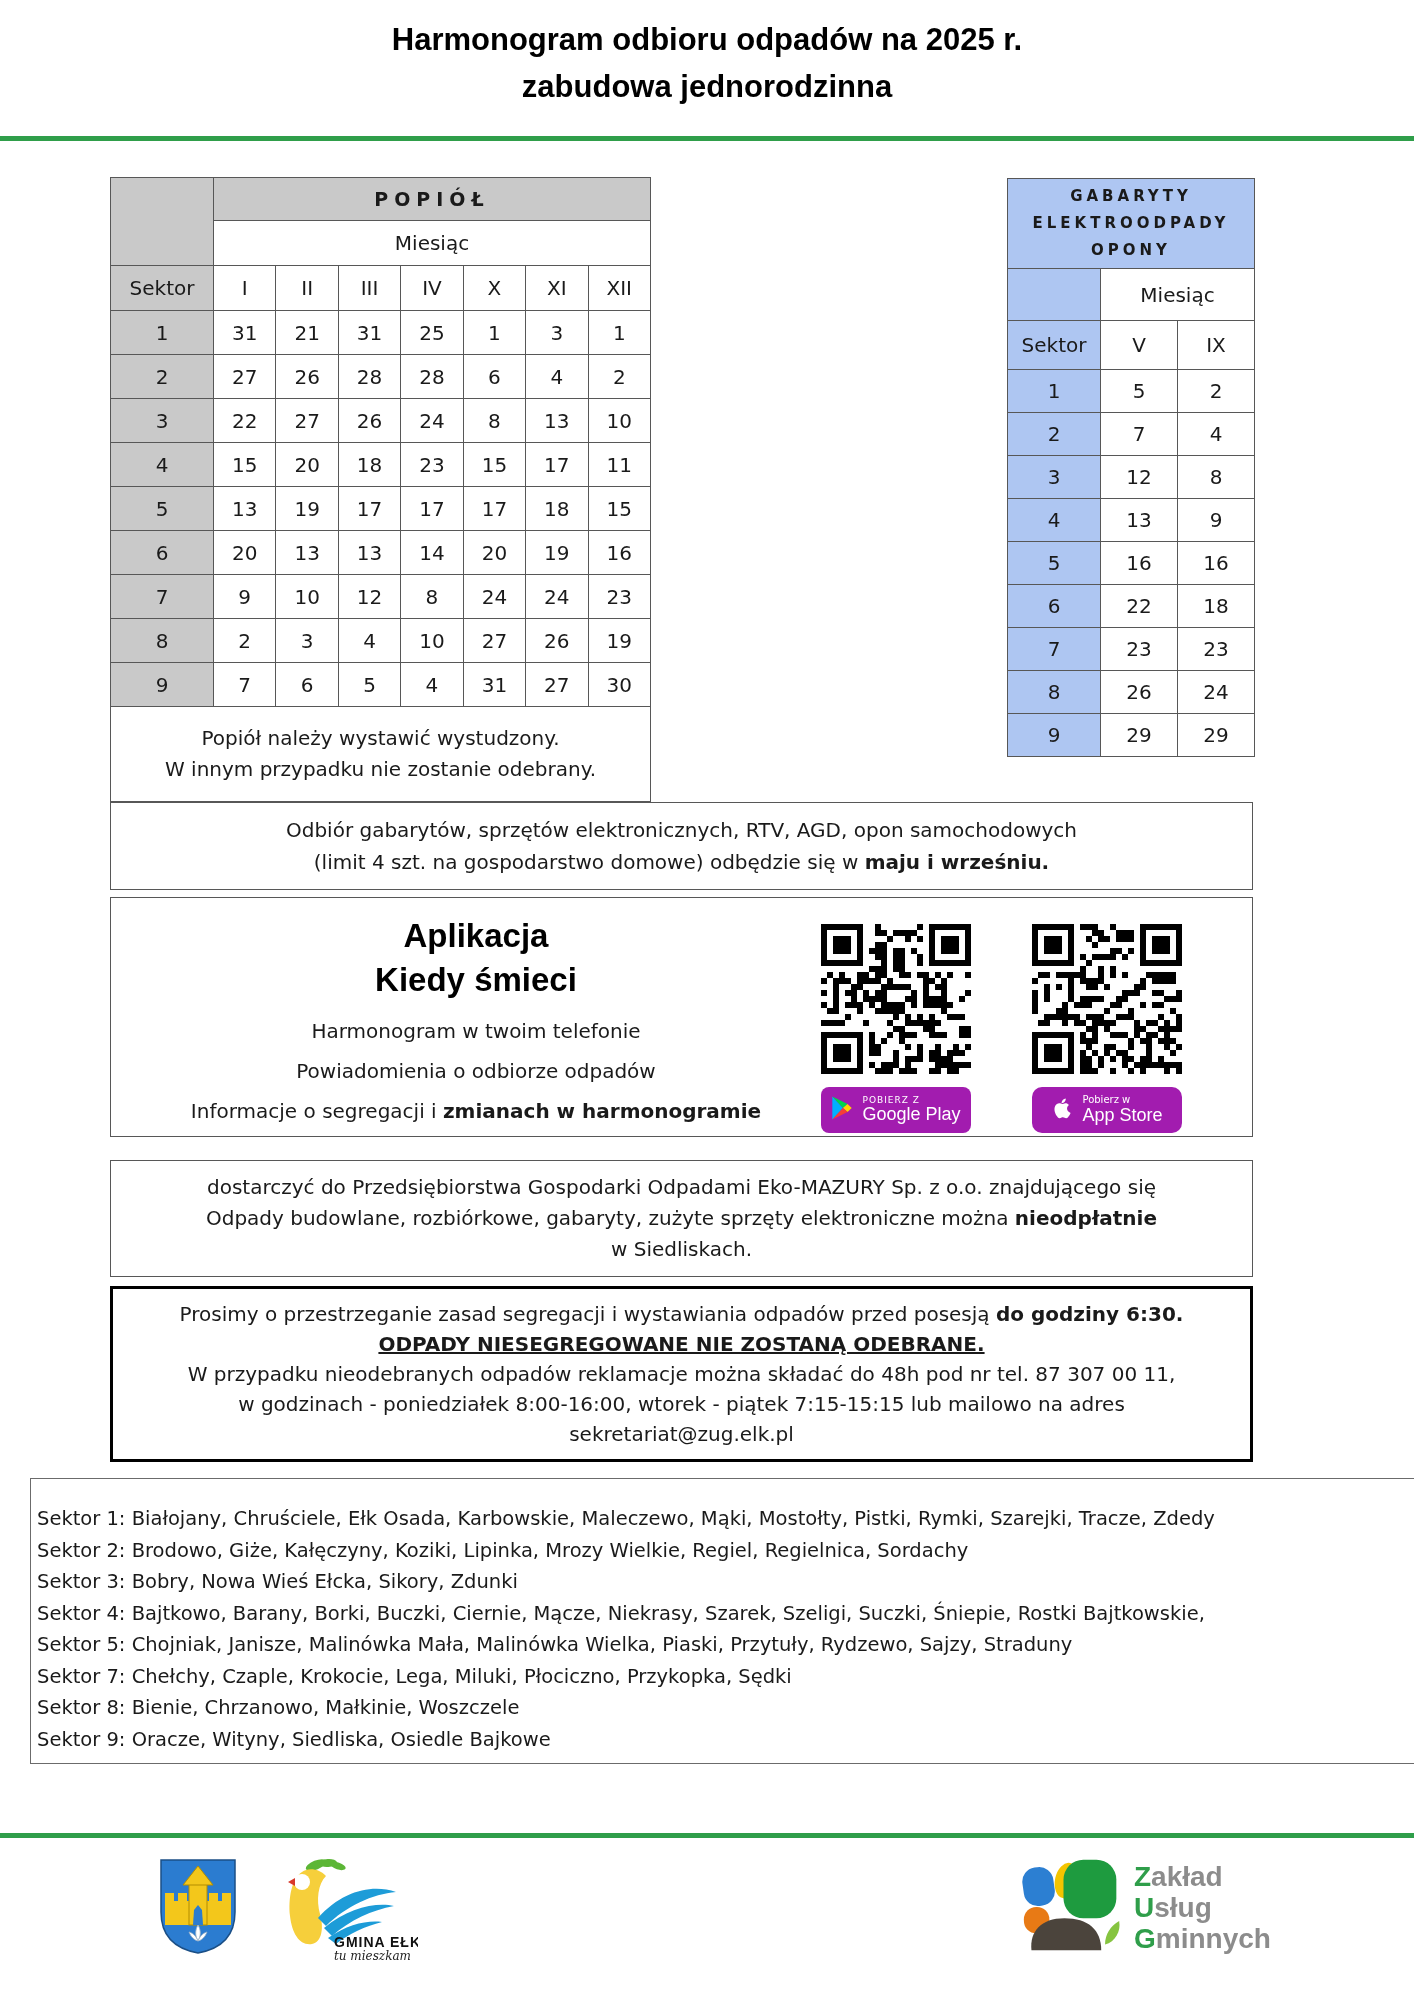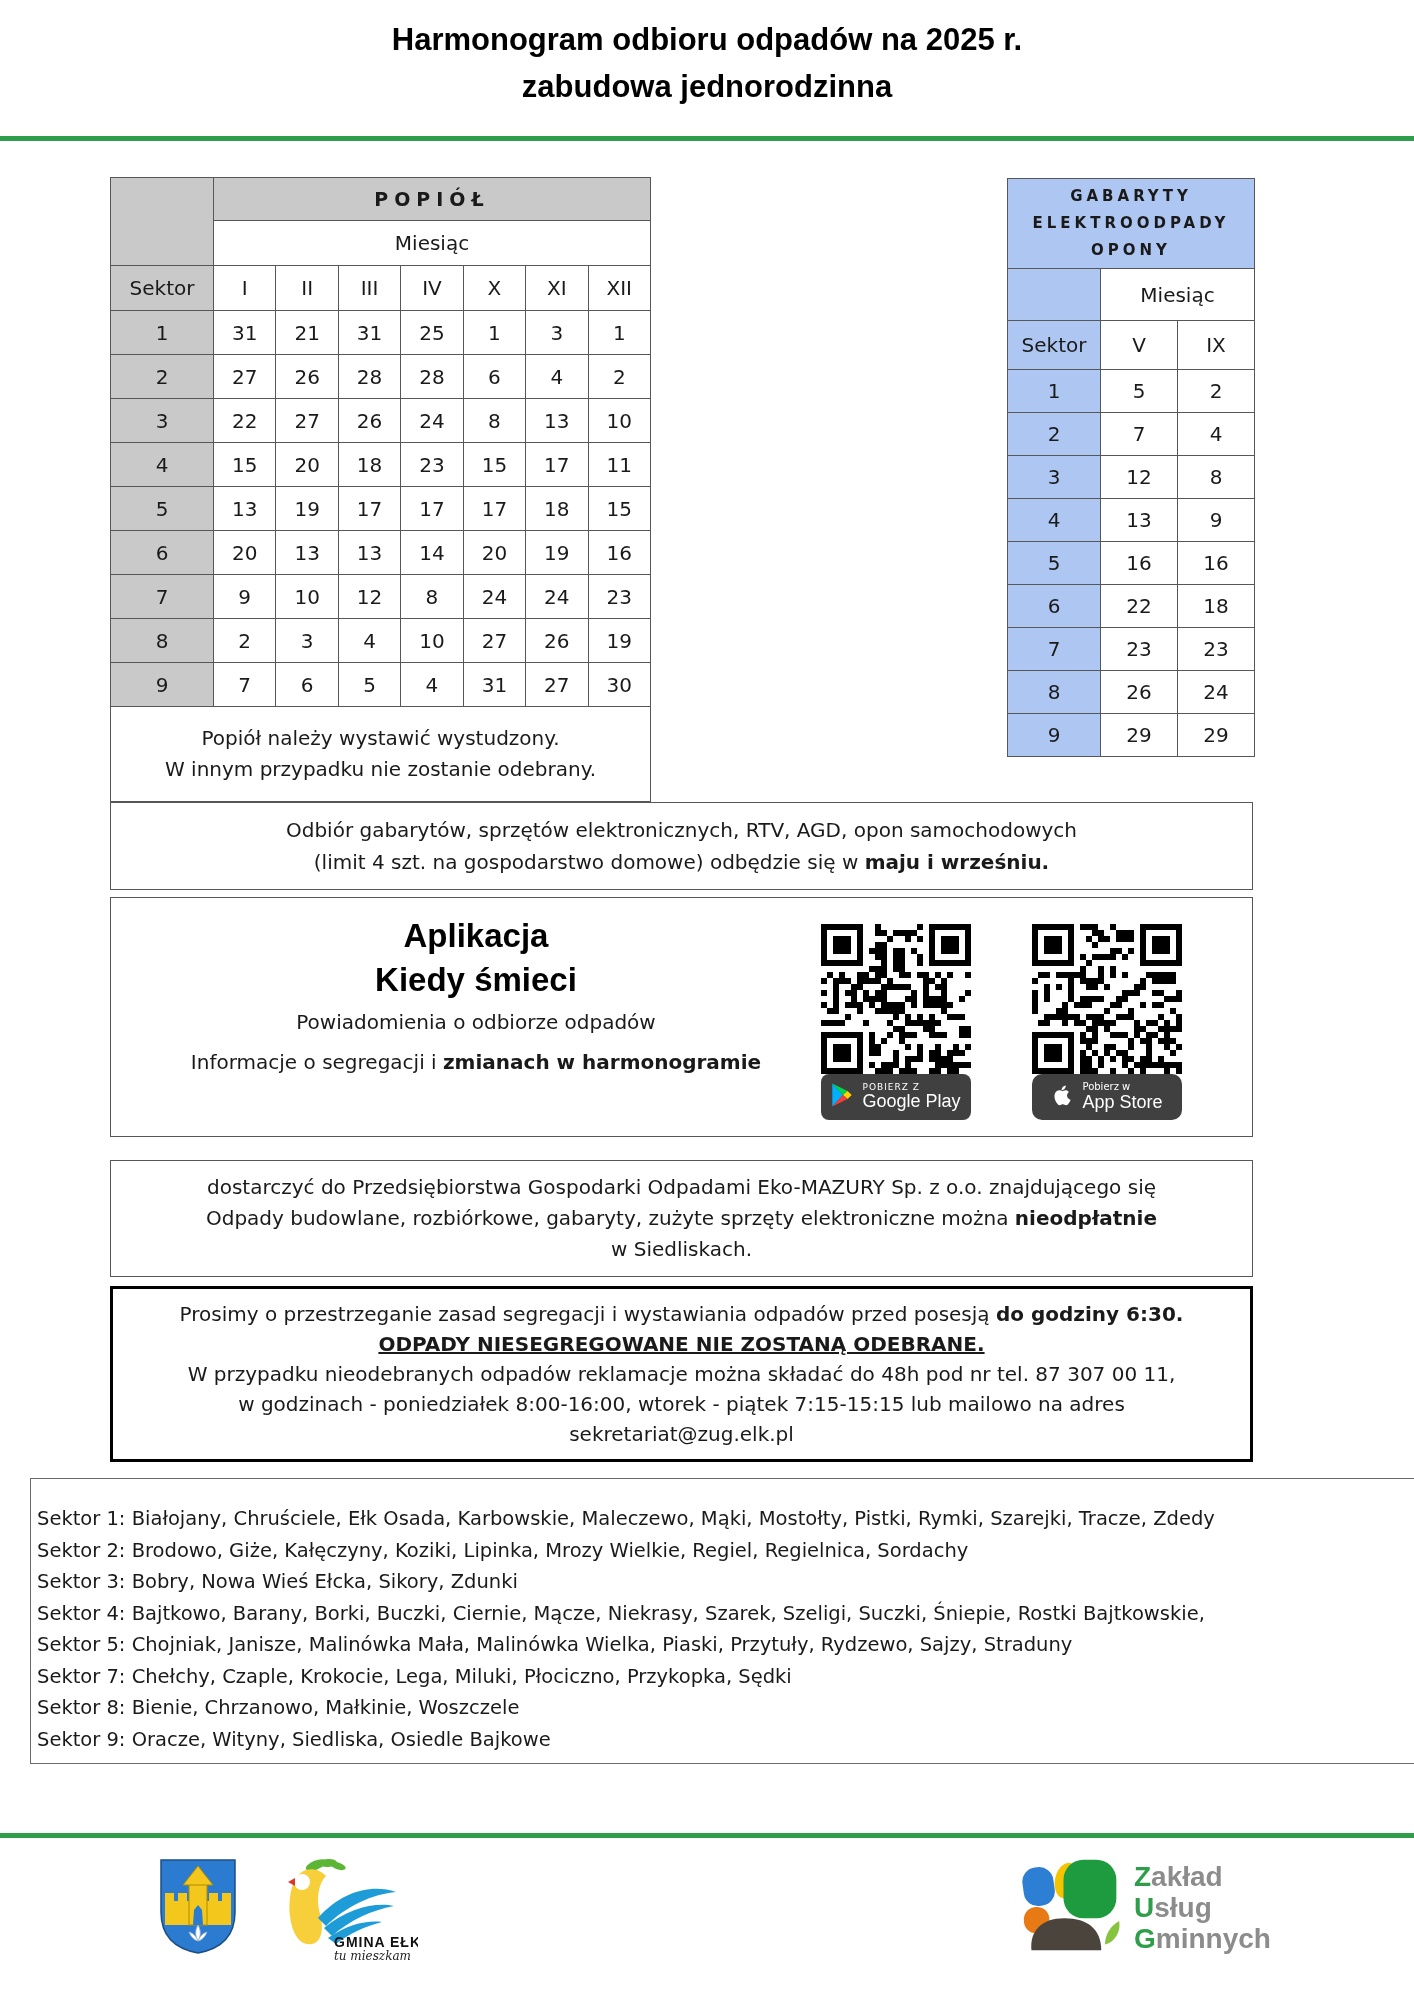--- a/index.html
+++ b/index.html
@@ -49,21 +49,21 @@
   .app-box{top:897px;height:240px;padding:0;}
   .app-left{position:absolute;left:20px;top:0;width:690px;text-align:center;}
   .app-title{margin-top:16px;font-family:"Liberation Sans",sans-serif;font-weight:bold;font-size:33px;line-height:44px;color:#000;}
   .app-feature{font-size:20px;line-height:40px;white-space:nowrap;}
   .app-feature.first{margin-top:9px;}
   .qr-stack{position:absolute;top:26px;width:150px;}
   .qr-stack.gp{left:710px;}
   .qr-stack.as{left:921px;}
   .qr{width:150px;height:150px;background:#fff;}
   .qr svg{width:150px;height:150px;display:block;}
-  .badge{width:150px;height:46px;background:#404040;border-radius:8px;color:#fff;
+  .badge{margin-top:13px;width:150px;height:46px;background:#a21caf;border-radius:8px;color:#fff;
          display:flex;align-items:center;justify-content:center;gap:9px;box-sizing:border-box;}
   .badge .txt{display:flex;flex-direction:column;align-items:flex-start;line-height:1.05;}
   .badge .b-small{font-size:9px;letter-spacing:1px;}
   .badge .b-big{font-size:18px;font-family:"Liberation Sans",sans-serif;}
   .badge.as-badge{border-radius:10px;}
   .badge.as-badge .b-small{font-size:10px;letter-spacing:0;}
 
   
   .sectors-box{position:absolute;left:30px;top:1478px;width:1393px;border:1px solid #6b6b6b;box-sizing:border-box;
     padding:24px 6px 8px 6px;font-size:19.5px;line-height:31.5px;text-align:left;overflow:hidden;}
@@ -298,20 +298,21 @@
     <div class="ln">Odbiór gabarytów, sprzętów elektronicznych, RTV, AGD, opon samochodowych</div>
     <div class="ln"><span>(limit 4 szt. na gospodarstwo domowe) odbędzie się w </span><b class="u-bold">maju i wrześniu.</b></div>
   </div>
 
   <div class="box app-box">
     <div class="app-left">
       <div class="app-title">
         <div>Aplikacja</div>
         <div>Kiedy śmieci</div>
       </div>
+      <div class="app-feature first">Harmonogram w twoim telefonie</div>
       <div class="app-feature">Powiadomienia o odbiorze odpadów</div>
       <div class="app-feature"><span>Informacje o segregacji i </span><b class="u-bold">zmianach w harmonogramie</b></div>
     </div>
 
     <div class="qr-stack gp">
       <div class="qr">
           <svg viewBox="0 0 25 25" shape-rendering="crispEdges" fill="#000">
             <rect x="0" y="0" width="7" height="7"></rect>
             <rect x="1" y="1" width="5" height="5" fill="#fff"></rect>
             <rect x="2" y="2" width="3" height="3" fill="#000"></rect>

